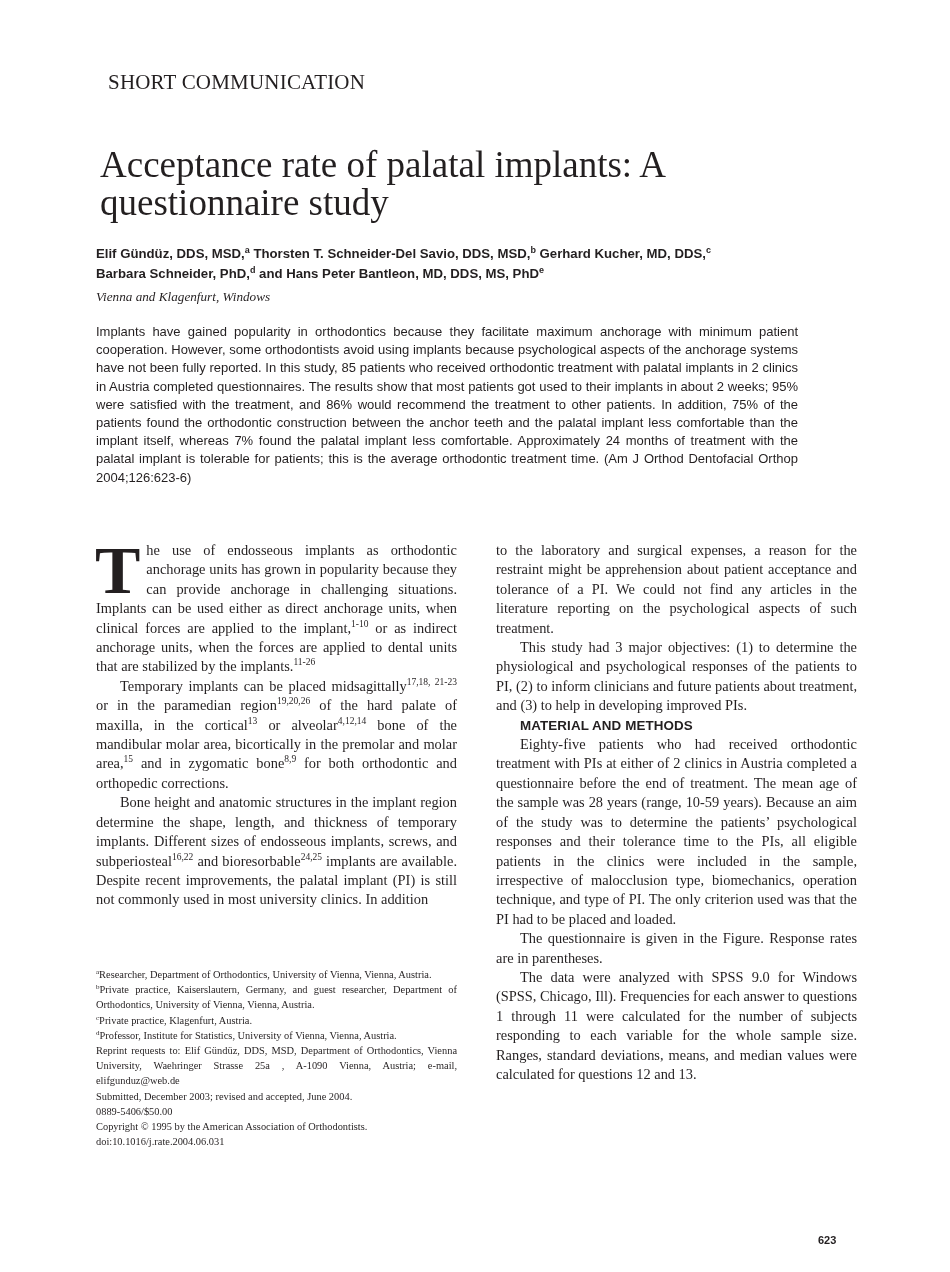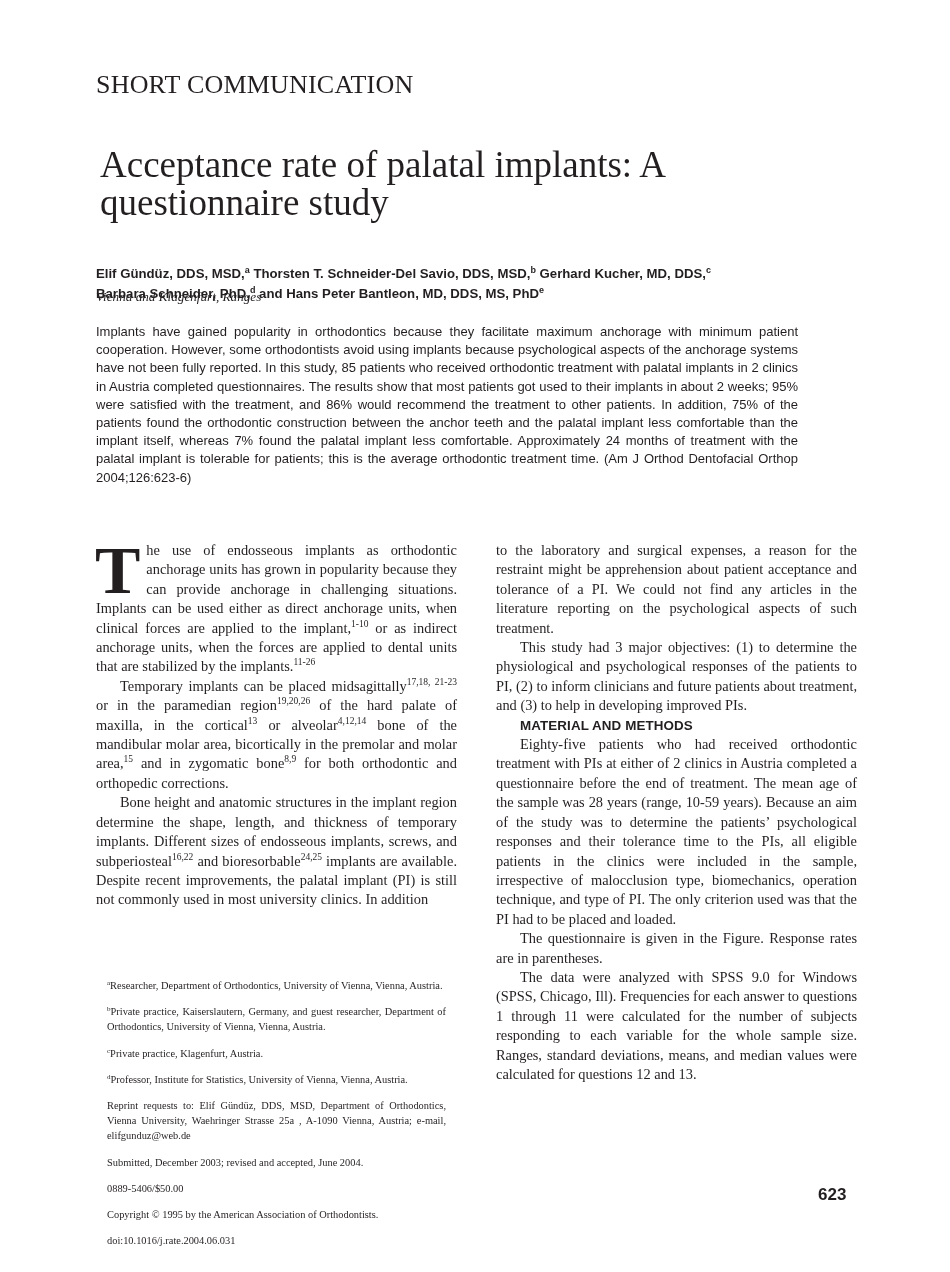--- a/index.html
+++ b/index.html
@@ -1,51 +1,51 @@
 <!DOCTYPE html>
 <html><head>
 <meta charset="utf-8">
 <style>
   html, body { margin: 0; padding: 0; background: #ffffff; }
   body { width: 950px; height: 1272px; position: relative; overflow: hidden; color: #231f20; }
-  .section-label { position: absolute; left: 96px; top: 70px; font-family: "Liberation Serif", serif; font-size: 26px; letter-spacing: 0.2px; }
+  .section-label { position: absolute; left: 108px; top: 70px; font-family: "Liberation Serif", serif; font-size: 21px; letter-spacing: 0.2px; }
   .title { position: absolute; left: 96px; top: 142px; width: 720px; font-family: Liberation Serif, serif; font-size: 37px; line-height: 38px; font-weight: normal; margin: 4px; }
-  .authors { position: absolute; left: 96px; top: 264px; width: 720px; font-family: "Liberation Sans", sans-serif; font-weight: bold; font-size: 13.2px; line-height: 20px; }
+  .authors { position: absolute; left: 96px; top: 244px; width: 720px; font-family: "Liberation Sans", sans-serif; font-weight: bold; font-size: 13.2px; line-height: 20px; }
   .authors sup { font-size: 9px; line-height: 0; }
   .affil { position: absolute; left: 96px; top: 289px; font-family: "Liberation Serif", serif; font-style: italic; font-size: 13.2px; }
   .abstract { position: absolute; left: 96px; top: 323px; width: 702px; font-family: "Liberation Sans", sans-serif; font-size: 13px; line-height: 18.2px; text-align: justify; margin: 0; }
   .col { position: absolute; width: 361px; font-family: "Liberation Serif", serif; font-size: 14.4px; line-height: 19.4px; text-align: justify; }
   .col-left { left: 96px; top: 541px; }
   .col-right { left: 496px; top: 541px; }
   .col p { margin: 0; text-indent: 24px; }
   .col p.noindent { text-indent: 0; }
   .col sup { font-size: 9.5px; line-height: 0; }
   .dropcap { float: left; font-family: "Liberation Serif", serif; font-weight: bold; font-size: 68px; line-height: 56px; margin: 1px 6px -2px -1px; }
   .heading { font-family: "Liberation Sans", sans-serif; font-weight: bold; font-size: 13.4px; margin: 22px 0 8px 0; text-indent: 0; letter-spacing: 0.1px; }
   .footnotes { position: absolute; left: 96px; top: 967px; width: 361px; font-family: "Liberation Serif", serif; font-size: 10.4px; line-height: 15.2px; text-align: justify; }
-  .footnotes div { margin: 11px; }
+  .footnotes div { margin: 0; }
   .footnotes sup { font-size: 7px; line-height: 0; }
-  .page-number { position: absolute; left: 818px; top: 1185px; font-family: "Liberation Sans", sans-serif; font-weight: bold; font-size: 17px; }
+  .page-number { position: absolute; left: 818px; top: 1234px; font-family: "Liberation Sans", sans-serif; font-weight: bold; font-size: 11px; }
 </style>
 </head>
 <body>
 
 <div class="section-label">SHORT COMMUNICATION</div>
 
 <h1 class="title">
   <span>Acceptance rate of palatal implants: A</span><br>
   <span>questionnaire study</span>
 </h1>
 
 <div class="authors">
   <span>Elif Gündüz, DDS, MSD,</span><sup>a</sup><span> Thorsten T. Schneider-Del Savio, DDS, MSD,</span><sup>b</sup><span> Gerhard Kucher, MD, DDS,</span><sup>c</sup><br>
   <span>Barbara Schneider, PhD,</span><sup>d</sup><span> and Hans Peter Bantleon, MD, DDS, MS, PhD</span><sup>e</sup>
 </div>
 
-<div class="affil">Vienna and Klagenfurt, Ranges</div>
+<div class="affil">Vienna and Klagenfurt, Windows</div>
 
 <p class="abstract">Implants have gained popularity in orthodontics because they facilitate maximum anchorage with minimum patient cooperation. However, some orthodontists avoid using implants because psychological aspects of the anchorage systems have not been fully reported. In this study, 85 patients who received orthodontic treatment with palatal implants in 2 clinics in Austria completed questionnaires. The results show that most patients got used to their implants in about 2 weeks; 95% were satisfied with the treatment, and 86% would recommend the treatment to other patients. In addition, 75% of the patients found the orthodontic construction between the anchor teeth and the palatal implant less comfortable than the implant itself, whereas 7% found the palatal implant less comfortable. Approximately 24 months of treatment with the palatal implant is tolerable for patients; this is the average orthodontic treatment time. (Am J Orthod Dentofacial Orthop 2004;126:623-6)</p>
 
 <div class="col col-left">
   <p class="noindent"><span class="dropcap">T</span><span>he use of endosseous implants as orthodontic anchorage units has grown in popularity because they can provide anchorage in challenging situations. Implants can be used either as direct anchorage units, when clinical forces are applied to the implant,</span><sup>1-10</sup><span> or as indirect anchorage units, when the forces are applied to dental units that are stabilized by the implants.</span><sup>11-26</sup></p>
   <p><span>Temporary implants can be placed midsagittally</span><sup>17,18, 21-23</sup><span> or in the paramedian region</span><sup>19,20,26</sup><span> of the hard palate of maxilla, in the cortical</span><sup>13</sup><span> or alveolar</span><sup>4,12,14</sup><span> bone of the mandibular molar area, bicortically in the premolar and molar area,</span><sup>15</sup><span> and in zygomatic bone</span><sup>8,9</sup><span> for both orthodontic and orthopedic corrections.</span></p>
   <p><span>Bone height and anatomic structures in the implant region determine the shape, length, and thickness of temporary implants. Different sizes of endosseous implants, screws, and subperiosteal</span><sup>16,22</sup><span> and bioresorbable</span><sup>24,25</sup><span> implants are available. Despite recent improvements, the palatal implant (PI) is still not commonly used in most university clinics. In addition</span></p>
 </div>
 
 <div class="footnotes">

